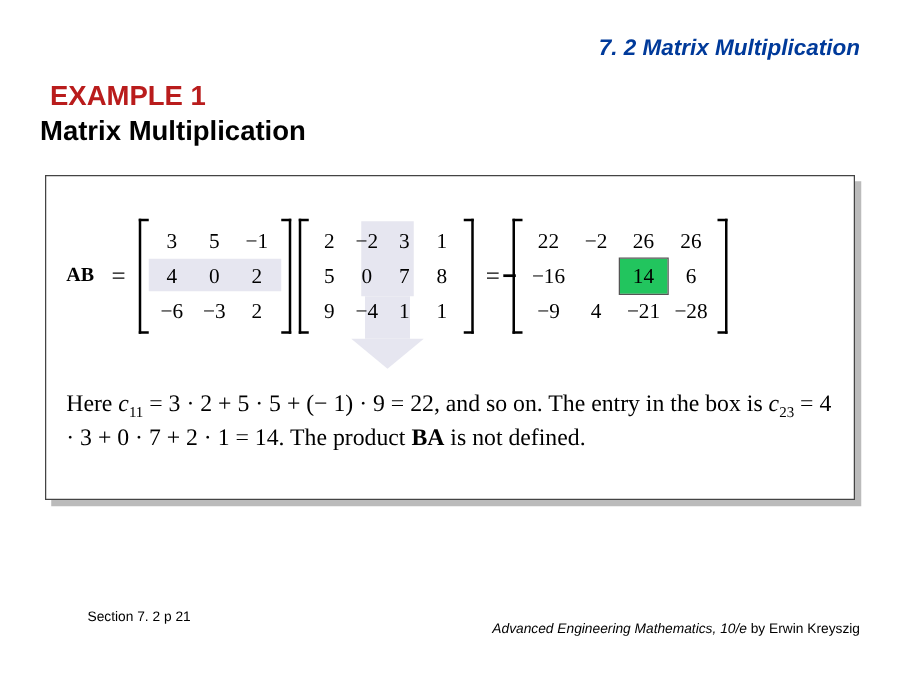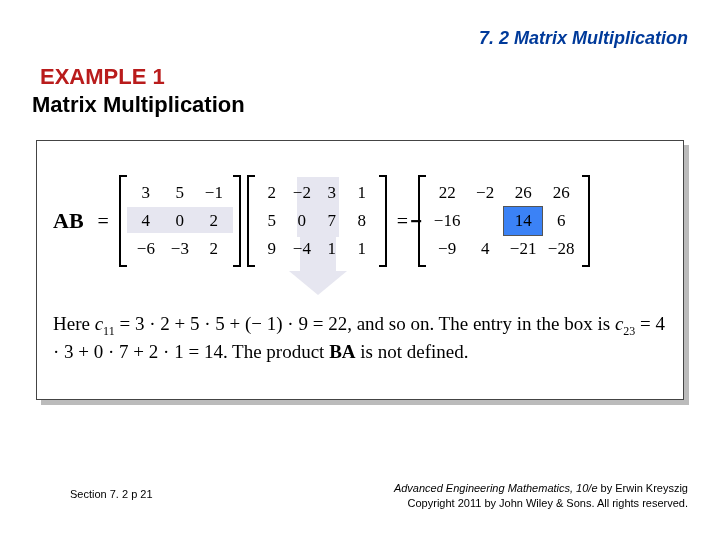--- a/index.html
+++ b/index.html
@@ -54,21 +54,21 @@
     top: 34px;
     left: 16px;
     display: flex;
     align-items: center;
     gap: 6px;
     font-size: 18px;
   }
   .ab-label {
     font-family: Georgia, serif;
     font-weight: bold;
-    font-size: 22px;
+    font-size: 16px;
     margin-right: 4px;
   }
   .eq-sign {
     font-size: 20px;
     margin: 0 4px;
   }
   .matrix {
     display: flex;
     align-items: stretch;
   }
@@ -137,21 +137,21 @@
     top: 74px;
     left: -8px;
     width: 0;
     height: 0;
     border-left: 29px solid transparent;
     border-right: 29px solid transparent;
     border-top: 24px solid #e6e6f0;
   }
   .boxed-cell {
     outline: 1px solid #555;
-    background: #3b82f6;
+    background: #22c55e;
   }
   .neg-overlay {
     position: absolute;
     left: -18px;
     font-family: Arial, sans-serif;
     font-size: 20px;
     font-weight: bold;
     line-height: 28px;
   }
   .explanation {
@@ -284,14 +284,13 @@
 
   <div class="explanation">
     <span>Here </span><span class="it">c</span><span class="sub">11</span><span> = 3 · 2 + 5 · 5 + (− 1) · 9 = 22, and so on. The entry in the box is </span><span class="it">c</span><span class="sub">23</span><span> = 4 · 3 + 0 · 7 + 2 · 1 = 14. The product </span><b>BA</b><span> is not defined.</span>
   </div>
 
 </div>
 
 <div class="footer-left">Section 7. 2  p 21</div>
 <div class="footer-right">
   <span class="ital">Advanced Engineering Mathematics, 10/e</span><span> by Erwin Kreyszig</span><br>
-  <span>Copyright 2011 by John Wiley &amp; Sons. All rights reserved.</span>
 </div>
 
 </body></html>

